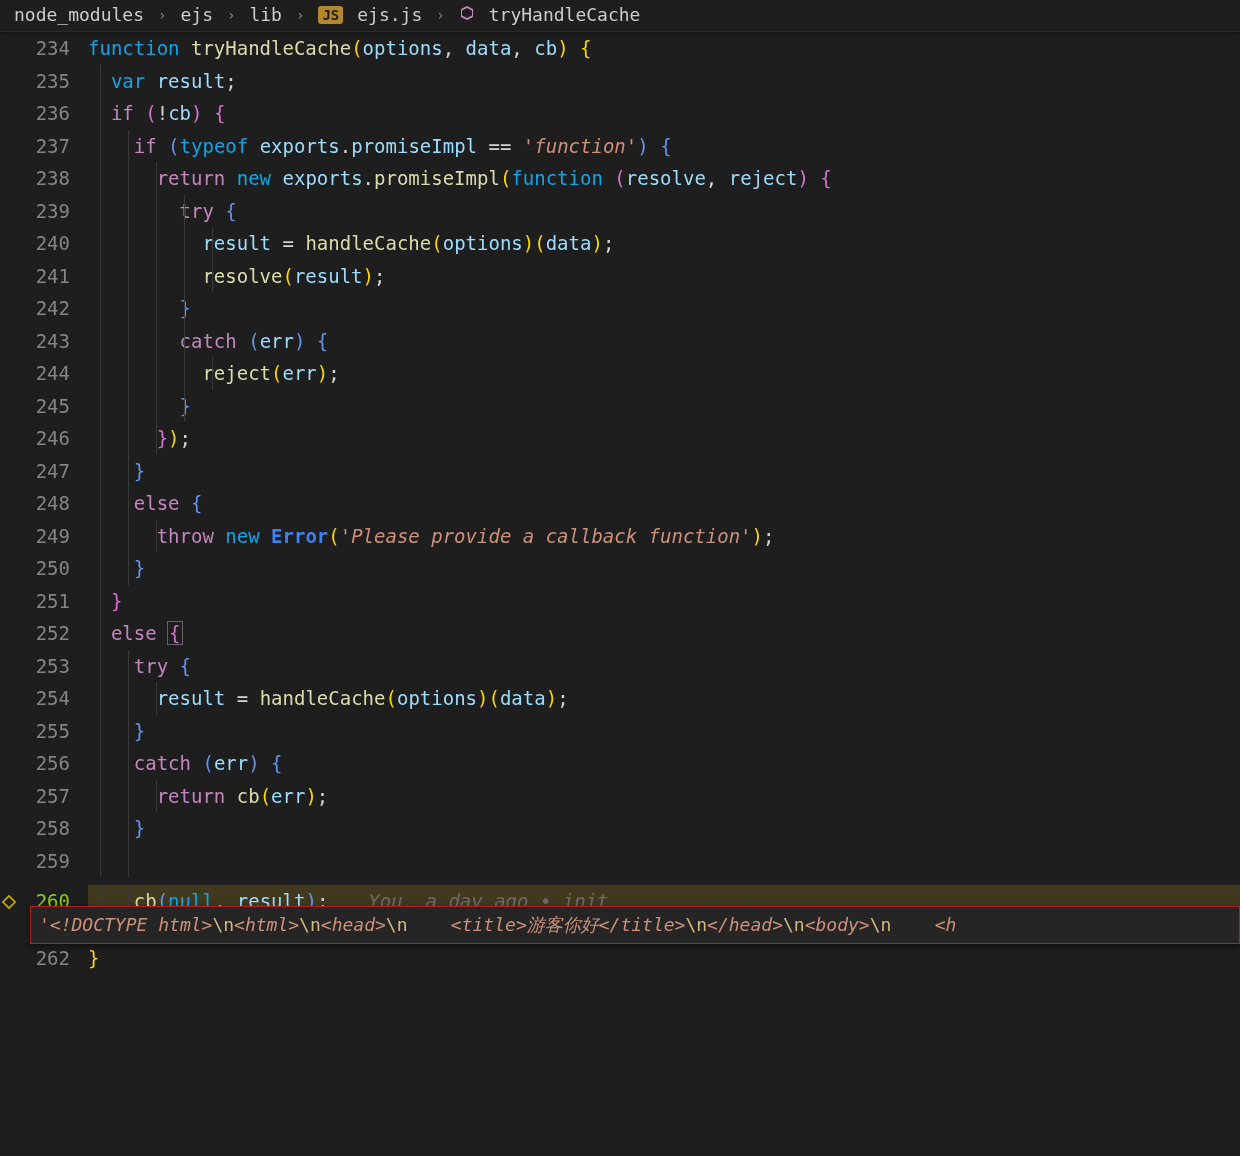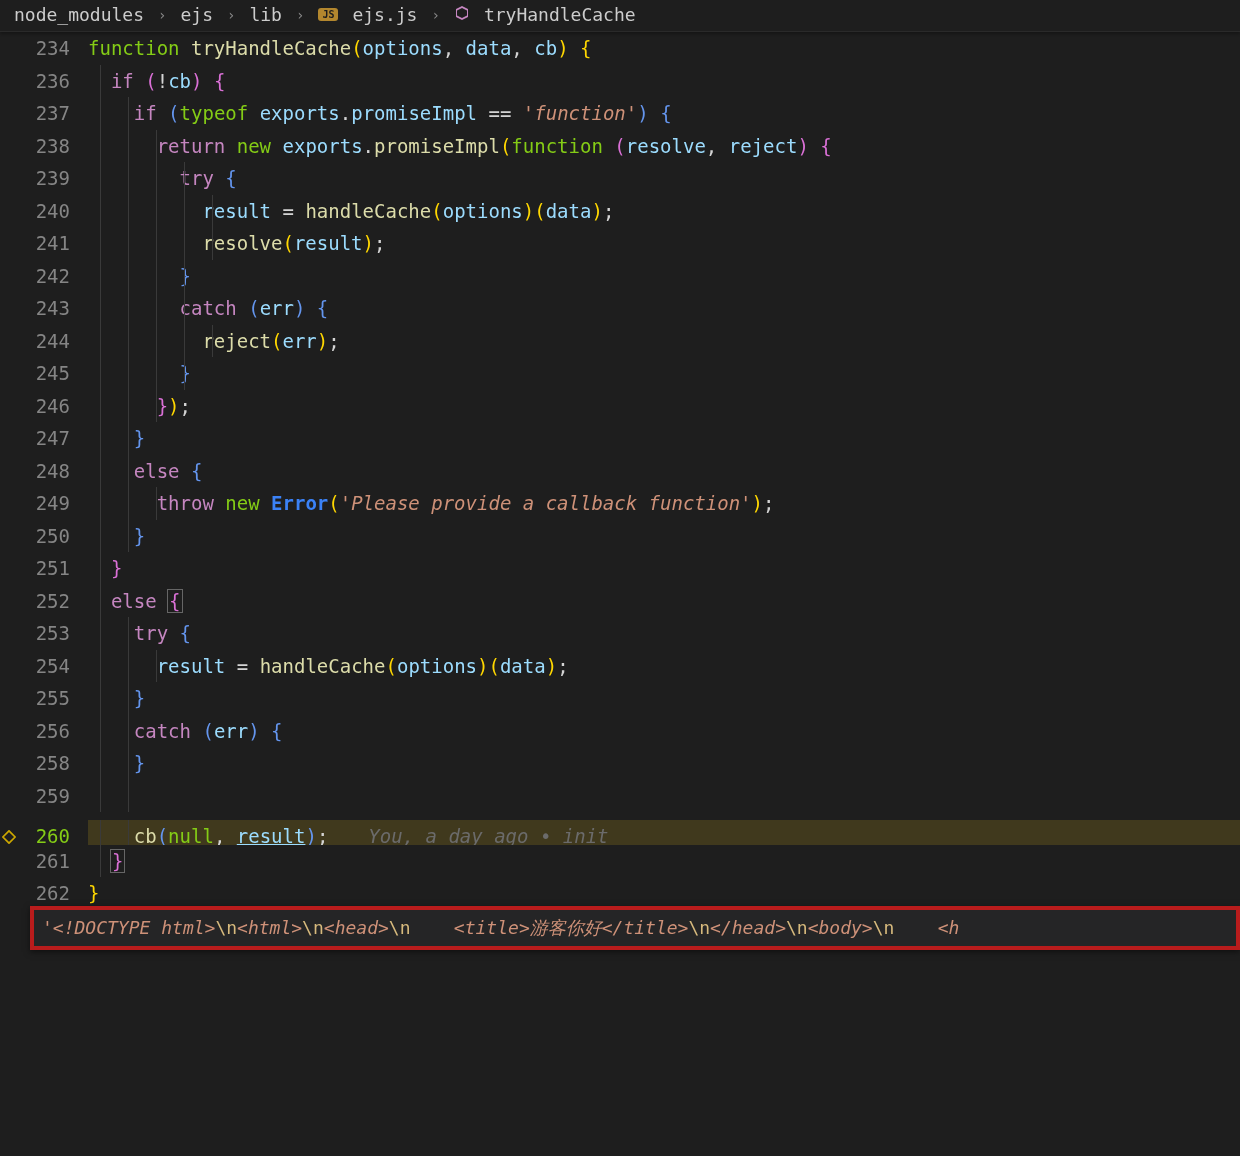--- a/index.html
+++ b/index.html
@@ -21,21 +21,21 @@
     align-items: center;
     gap: 14px;
     border-bottom: 1px solid #2a2a2a;
     box-shadow: 0 2px 3px rgba(0,0,0,0.3);
   }
   .breadcrumb .sep { color: #888; font-size: 14px; }
   .breadcrumb .js-badge {
     background: #b3872e;
     color: #1e1e1e;
     font-weight: bold;
-    font-size: 10px;
+    font-size: 14px;
     padding: 1px 4px;
     border-radius: 3px;
   }
   .breadcrumb .cube-icon { color: #c586c0; }
   .editor {
     position: relative;
     height: calc(100% - 32px);
     overflow: hidden;
   }
   .line {
@@ -63,21 +63,21 @@
     top: 0;
     bottom: 0;
     width: 1px;
     background: #3a3a3a;
   }
   .ig1 { left: 12px; }
   .ig2 { left: 40px; }
   .ig3 { left: 68px; }
   .ig4 { left: 96px; }
   .ig5 { left: 124px; }
-  .kw { color: #84cc16; }
+  .kw { color: #0ea5e9; }
   .kw2 { color: #c586c0; }
   .fn { color: #dcdcaa; }
   .var { color: #9cdcfe; }
   .obj { color: #3b82f6; font-weight: bold; }
   .str { color: #ce9178; font-style: italic; }
   .cmt { color: #6a9955; }
   .pun { color: #d4d4d4; }
   .paren { color: #ffd700; }
   .paren-p { color: #da70d6; }
   .paren-b { color: #6495ed; }
@@ -100,21 +100,21 @@
     width: 14px;
     height: 14px;
   }
   .bp-icon svg { width: 14px; height: 14px; fill: #cca700; }
   .git-hint { color: #6b6b6b; font-style: italic; padding-left: 40px; }
   .tooltip-bar {
     position: absolute;
     left: 30px;
     right: 0;
     background: #252526;
-    border: 4px solid #b91c1c;
+    border: 1px solid #b91c1c;
     padding: 4px 8px;
     font-size: 18px;
     line-height: 28px;
     box-shadow: 0 2px 6px rgba(0,0,0,0.5);
     z-index: 5;
     color: #ce9178;
     white-space: pre;
     overflow: hidden;
     text-overflow: clip;
   }
@@ -136,20 +136,21 @@
   <span class="cube-icon">
     <svg width="16" height="16" viewBox="0 0 16 16">
         <path fill="currentColor" d="M8 1l6 3v8l-6 3-6-3V4l6-3zm0 2L3 5.5v5L8 13l5-2.5v-5L8 3z"></path>
       </svg>
   </span>
   <span>tryHandleCache</span>
 </div>
 
 <div class="editor" id="editor">
     <div class="line"><div class="gutter">234</div><div class="code"><span><span class="kw">function</span> <span class="fn">tryHandleCache</span><span class="paren">(</span><span class="var">options</span><span class="pun">,</span> <span class="var">data</span><span class="pun">,</span> <span class="var">cb</span><span class="paren">)</span> <span class="paren">{</span></span></div></div>
+    <div class="line"><div class="gutter">235</div><div class="code"><div class="indent-guide ig1"></div><span>  <span class="kw">var</span> <span class="var">result</span><span class="pun">;</span></span></div></div>
     <div class="line"><div class="gutter">236</div><div class="code"><div class="indent-guide ig1"></div><span>  <span class="kw2">if</span> <span class="paren-p">(</span><span class="pun">!</span><span class="var">cb</span><span class="paren-p">)</span> <span class="paren-p">{</span></span></div></div>
     <div class="line"><div class="gutter">237</div><div class="code"><div class="indent-guide ig1"></div><div class="indent-guide ig2"></div><span>    <span class="kw2">if</span> <span class="paren-b">(</span><span class="kw">typeof</span> <span class="var">exports</span><span class="pun">.</span><span class="var">promiseImpl</span> <span class="pun">==</span> <span class="str">'function'</span><span class="paren-b">)</span> <span class="paren-b">{</span></span></div></div>
     <div class="line"><div class="gutter">238</div><div class="code"><div class="indent-guide ig1"></div><div class="indent-guide ig2"></div><div class="indent-guide ig3"></div><span>      <span class="kw2">return</span> <span class="kw">new</span> <span class="var">exports</span><span class="pun">.</span><span class="fn">promiseImpl</span><span class="paren">(</span><span class="kw">function</span> <span class="paren-p">(</span><span class="var">resolve</span><span class="pun">,</span> <span class="var">reject</span><span class="paren-p">)</span> <span class="paren-p">{</span></span></div></div>
     <div class="line"><div class="gutter">239</div><div class="code"><div class="indent-guide ig1"></div><div class="indent-guide ig2"></div><div class="indent-guide ig3"></div><div class="indent-guide ig4"></div><span>        <span class="kw2">try</span> <span class="paren-b">{</span></span></div></div>
     <div class="line"><div class="gutter">240</div><div class="code"><div class="indent-guide ig1"></div><div class="indent-guide ig2"></div><div class="indent-guide ig3"></div><div class="indent-guide ig4"></div><div class="indent-guide ig5"></div><span>          <span class="var">result</span> <span class="pun">=</span> <span class="fn">handleCache</span><span class="paren">(</span><span class="var">options</span><span class="paren">)</span><span class="paren">(</span><span class="var">data</span><span class="paren">)</span><span class="pun">;</span></span></div></div>
     <div class="line"><div class="gutter">241</div><div class="code"><div class="indent-guide ig1"></div><div class="indent-guide ig2"></div><div class="indent-guide ig3"></div><div class="indent-guide ig4"></div><div class="indent-guide ig5"></div><span>          <span class="fn">resolve</span><span class="paren">(</span><span class="var">result</span><span class="paren">)</span><span class="pun">;</span></span></div></div>
     <div class="line"><div class="gutter">242</div><div class="code"><div class="indent-guide ig1"></div><div class="indent-guide ig2"></div><div class="indent-guide ig3"></div><div class="indent-guide ig4"></div><span>        <span class="paren-b">}</span></span></div></div>
     <div class="line"><div class="gutter">243</div><div class="code"><div class="indent-guide ig1"></div><div class="indent-guide ig2"></div><div class="indent-guide ig3"></div><div class="indent-guide ig4"></div><span>        <span class="kw2">catch</span> <span class="paren-b">(</span><span class="var">err</span><span class="paren-b">)</span> <span class="paren-b">{</span></span></div></div>
     <div class="line"><div class="gutter">244</div><div class="code"><div class="indent-guide ig1"></div><div class="indent-guide ig2"></div><div class="indent-guide ig3"></div><div class="indent-guide ig4"></div><div class="indent-guide ig5"></div><span>          <span class="fn">reject</span><span class="paren">(</span><span class="var">err</span><span class="paren">)</span><span class="pun">;</span></span></div></div>
     <div class="line"><div class="gutter">245</div><div class="code"><div class="indent-guide ig1"></div><div class="indent-guide ig2"></div><div class="indent-guide ig3"></div><div class="indent-guide ig4"></div><span>        <span class="paren-b">}</span></span></div></div>
@@ -157,20 +158,21 @@
     <div class="line"><div class="gutter">247</div><div class="code"><div class="indent-guide ig1"></div><div class="indent-guide ig2"></div><span>    <span class="paren-b">}</span></span></div></div>
     <div class="line"><div class="gutter">248</div><div class="code"><div class="indent-guide ig1"></div><div class="indent-guide ig2"></div><span>    <span class="kw2">else</span> <span class="paren-b">{</span></span></div></div>
     <div class="line"><div class="gutter">249</div><div class="code"><div class="indent-guide ig1"></div><div class="indent-guide ig2"></div><div class="indent-guide ig3"></div><span>      <span class="kw2">throw</span> <span class="kw">new</span> <span class="obj">Error</span><span class="paren">(</span><span class="str">'Please provide a callback function'</span><span class="paren">)</span><span class="pun">;</span></span></div></div>
     <div class="line"><div class="gutter">250</div><div class="code"><div class="indent-guide ig1"></div><div class="indent-guide ig2"></div><span>    <span class="paren-b">}</span></span></div></div>
     <div class="line"><div class="gutter">251</div><div class="code"><div class="indent-guide ig1"></div><span>  <span class="paren-p">}</span></span></div></div>
     <div class="line"><div class="gutter">252</div><div class="code"><div class="indent-guide ig1"></div><span>  <span class="kw2">else</span> <span class="paren-p bracket-box">{</span></span></div></div>
     <div class="line"><div class="gutter">253</div><div class="code"><div class="indent-guide ig1"></div><div class="indent-guide ig2"></div><span>    <span class="kw2">try</span> <span class="paren-b">{</span></span></div></div>
     <div class="line"><div class="gutter">254</div><div class="code"><div class="indent-guide ig1"></div><div class="indent-guide ig2"></div><div class="indent-guide ig3"></div><span>      <span class="var">result</span> <span class="pun">=</span> <span class="fn">handleCache</span><span class="paren">(</span><span class="var">options</span><span class="paren">)</span><span class="paren">(</span><span class="var">data</span><span class="paren">)</span><span class="pun">;</span></span></div></div>
     <div class="line"><div class="gutter">255</div><div class="code"><div class="indent-guide ig1"></div><div class="indent-guide ig2"></div><span>    <span class="paren-b">}</span></span></div></div>
     <div class="line"><div class="gutter">256</div><div class="code"><div class="indent-guide ig1"></div><div class="indent-guide ig2"></div><span>    <span class="kw2">catch</span> <span class="paren-b">(</span><span class="var">err</span><span class="paren-b">)</span> <span class="paren-b">{</span></span></div></div>
+    <div class="line"><div class="gutter">257</div><div class="code"><div class="indent-guide ig1"></div><div class="indent-guide ig2"></div><div class="indent-guide ig3"></div><span>      <span class="kw2">return</span> <span class="fn">cb</span><span class="paren">(</span><span class="var">err</span><span class="paren">)</span><span class="pun">;</span></span></div></div>
     <div class="line"><div class="gutter">258</div><div class="code"><div class="indent-guide ig1"></div><div class="indent-guide ig2"></div><span>    <span class="paren-b">}</span></span></div></div>
     <div class="line"><div class="gutter">259</div><div class="code"><div class="indent-guide ig1"></div><div class="indent-guide ig2"></div><span></span></div></div>
     <div class="tooltip-bar" style="top: 873.5px;"><span class="str">'&lt;!DOCTYPE html&gt;</span><span class="esc">\n</span><span class="str">&lt;html&gt;</span><span class="esc">\n</span><span class="str">&lt;head&gt;</span><span class="esc">\n</span><span class="str">    &lt;title&gt;游客你好&lt;/title&gt;</span><span class="esc">\n</span><span class="str">&lt;/head&gt;</span><span class="esc">\n</span><span class="str">&lt;body&gt;</span><span class="esc">\n</span><span class="str">    &lt;h</span></div>
     <div class="line highlight-line"><div class="bp-icon"><svg viewBox="0 0 16 16">
           <path d="M8 1l7 7-7 7-7-7 7-7z" fill="none" stroke="#cca700" stroke-width="2"></path>
         </svg></div><div class="gutter">260</div><div class="code"><div class="indent-guide ig1"></div><div class="indent-guide ig2"></div><span>    <span class="fn">cb</span><span class="paren-b">(</span><span class="kw">null</span><span class="pun">,</span> <span class="var underline">result</span><span class="paren-b">)</span><span class="pun">;</span></span><span class="git-hint">You, a day ago • init</span></div></div>
     <div class="line"><div class="gutter">261</div><div class="code"><div class="indent-guide ig1"></div><span>  <span class="paren-p bracket-box">}</span></span></div></div>
     <div class="line"><div class="gutter">262</div><div class="code"><span><span class="paren">}</span></span></div></div>
   </div>
 

